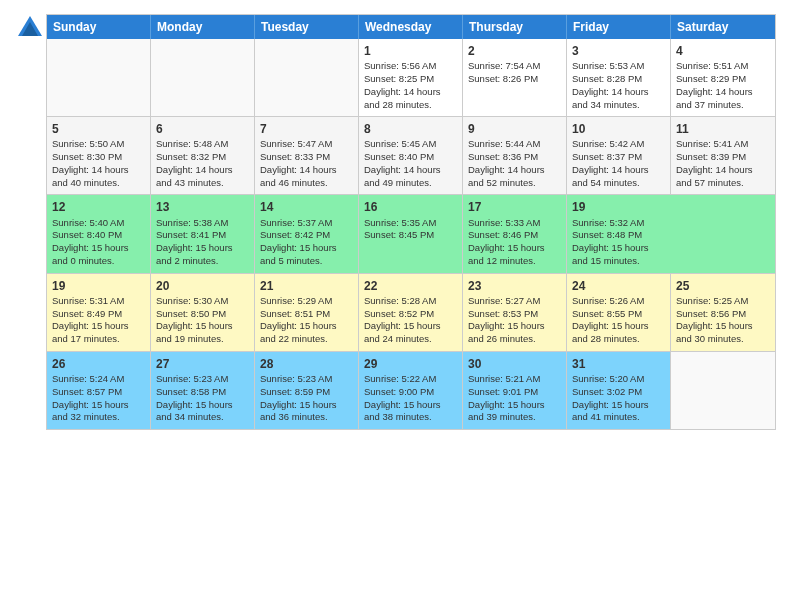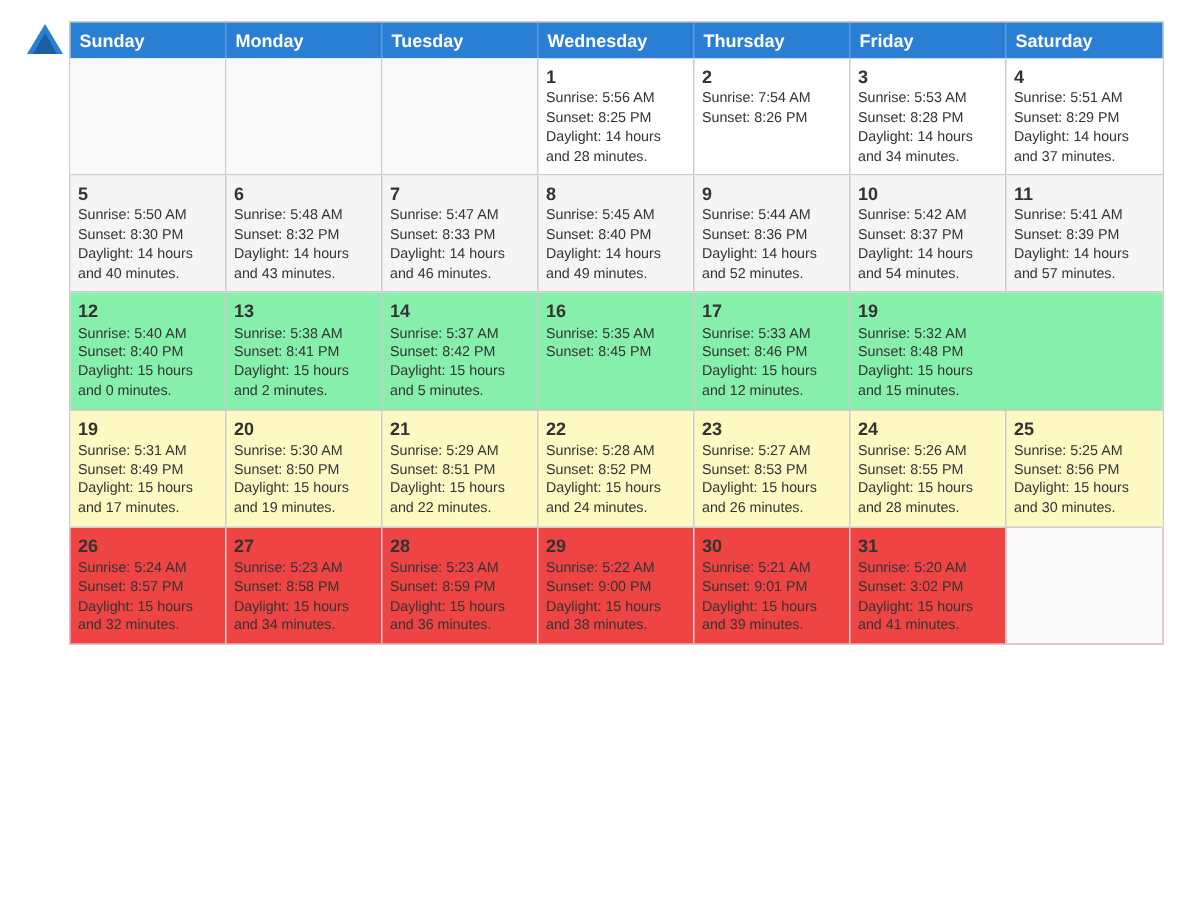--- a/index.html
+++ b/index.html
@@ -166,21 +166,21 @@
         </div>
         <div class="cal-row" style="background: #fef9c3;">
           <div class="cal-cell"><span class="day-num">19</span><span>Sunrise: 5:31 AM</span><br><span>Sunset: 8:49 PM</span><br><span>Daylight: 15 hours and 17 minutes.</span></div>
           <div class="cal-cell"><span class="day-num">20</span><span>Sunrise: 5:30 AM</span><br><span>Sunset: 8:50 PM</span><br><span>Daylight: 15 hours and 19 minutes.</span></div>
           <div class="cal-cell"><span class="day-num">21</span><span>Sunrise: 5:29 AM</span><br><span>Sunset: 8:51 PM</span><br><span>Daylight: 15 hours and 22 minutes.</span></div>
           <div class="cal-cell"><span class="day-num">22</span><span>Sunrise: 5:28 AM</span><br><span>Sunset: 8:52 PM</span><br><span>Daylight: 15 hours and 24 minutes.</span></div>
           <div class="cal-cell"><span class="day-num">23</span><span>Sunrise: 5:27 AM</span><br><span>Sunset: 8:53 PM</span><br><span>Daylight: 15 hours and 26 minutes.</span></div>
           <div class="cal-cell"><span class="day-num">24</span><span>Sunrise: 5:26 AM</span><br><span>Sunset: 8:55 PM</span><br><span>Daylight: 15 hours and 28 minutes.</span></div>
           <div class="cal-cell"><span class="day-num">25</span><span>Sunrise: 5:25 AM</span><br><span>Sunset: 8:56 PM</span><br><span>Daylight: 15 hours and 30 minutes.</span></div>
         </div>
-        <div class="cal-row" style="background: #ef4444;">
+        <div class="cal-row" style="background: #7dd3fc;">
           <div class="cal-cell"><span class="day-num">26</span><span>Sunrise: 5:24 AM</span><br><span>Sunset: 8:57 PM</span><br><span>Daylight: 15 hours and 32 minutes.</span></div>
           <div class="cal-cell"><span class="day-num">27</span><span>Sunrise: 5:23 AM</span><br><span>Sunset: 8:58 PM</span><br><span>Daylight: 15 hours and 34 minutes.</span></div>
           <div class="cal-cell"><span class="day-num">28</span><span>Sunrise: 5:23 AM</span><br><span>Sunset: 8:59 PM</span><br><span>Daylight: 15 hours and 36 minutes.</span></div>
           <div class="cal-cell"><span class="day-num">29</span><span>Sunrise: 5:22 AM</span><br><span>Sunset: 9:00 PM</span><br><span>Daylight: 15 hours and 38 minutes.</span></div>
           <div class="cal-cell"><span class="day-num">30</span><span>Sunrise: 5:21 AM</span><br><span>Sunset: 9:01 PM</span><br><span>Daylight: 15 hours and 39 minutes.</span></div>
           <div class="cal-cell"><span class="day-num">31</span><span>Sunrise: 5:20 AM</span><br><span>Sunset: 3:02 PM</span><br><span>Daylight: 15 hours and 41 minutes.</span></div>
           <div class="cal-cell empty"></div>
         </div>
       </div>
   </div>

